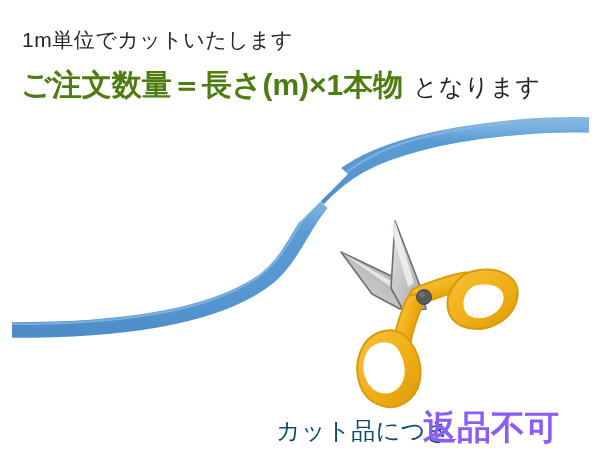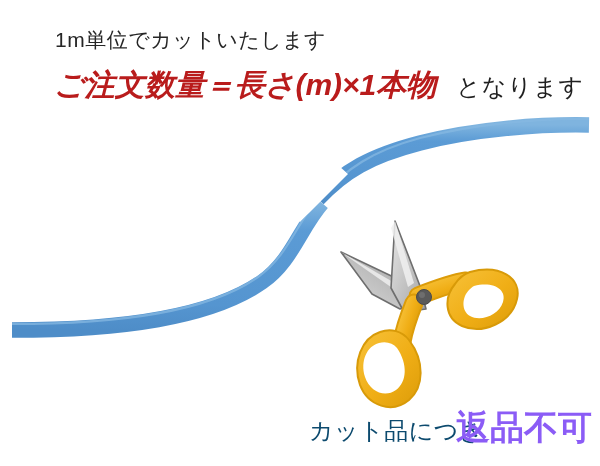--- a/index.html
+++ b/index.html
@@ -15,48 +15,46 @@
     overflow: hidden;
     font-family: "Liberation Sans", "DejaVu Sans", sans-serif;
   }
 
   
   .txt {
     position: absolute;
     white-space: nowrap;
     line-height: 1;
     color: #1a1a1a;
-    margin-left: 33px;
   }
 
   #line1 {
     left: 22px;
     top: 29px;
     font-size: 21px;
     letter-spacing: 0.5px;
     color: #262626;
   }
 
   #line2 {
     left: 21px;
     top: 70px;
     font-size: 30px;
     font-weight: bold;
     letter-spacing: 0px;
   }
   #line2 .red {
-    color: #b91c1c;
+    color: #4d7c0f;
     font-weight: bold;
-    font-style: italic;
   }
   #line2 .tail {
     color: #1f1f1f;
     font-weight: normal;
     font-size: 24px;
-    padding-left: 20px;
+    padding-left: 10px;
     letter-spacing: 1px;
   }
 
   #line3 {
     left: 276px;
     top: 419px;
     font-size: 24px;
     letter-spacing: 0.5px;
     color: #0c4a6e;
   }

